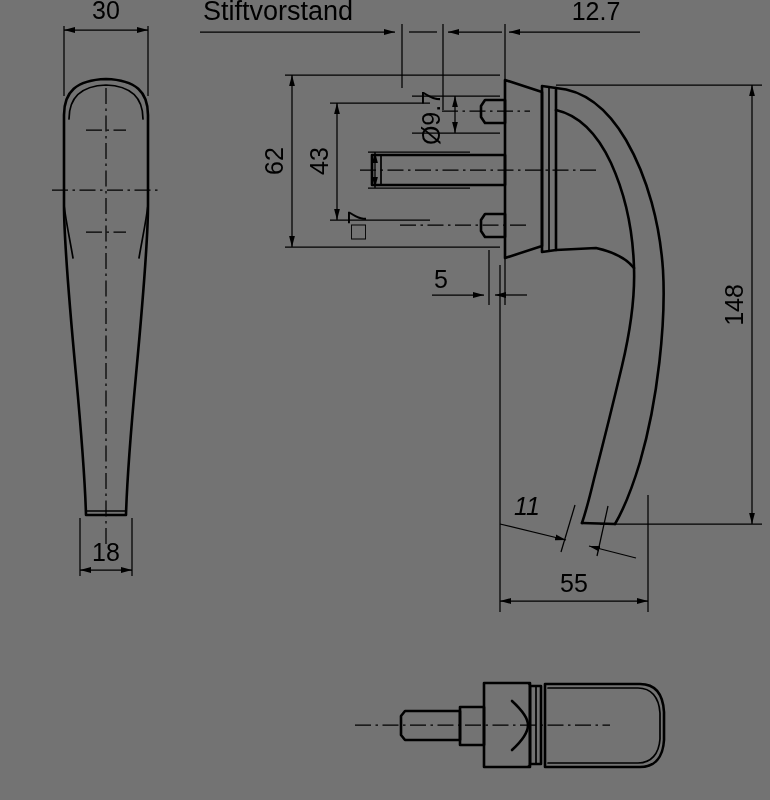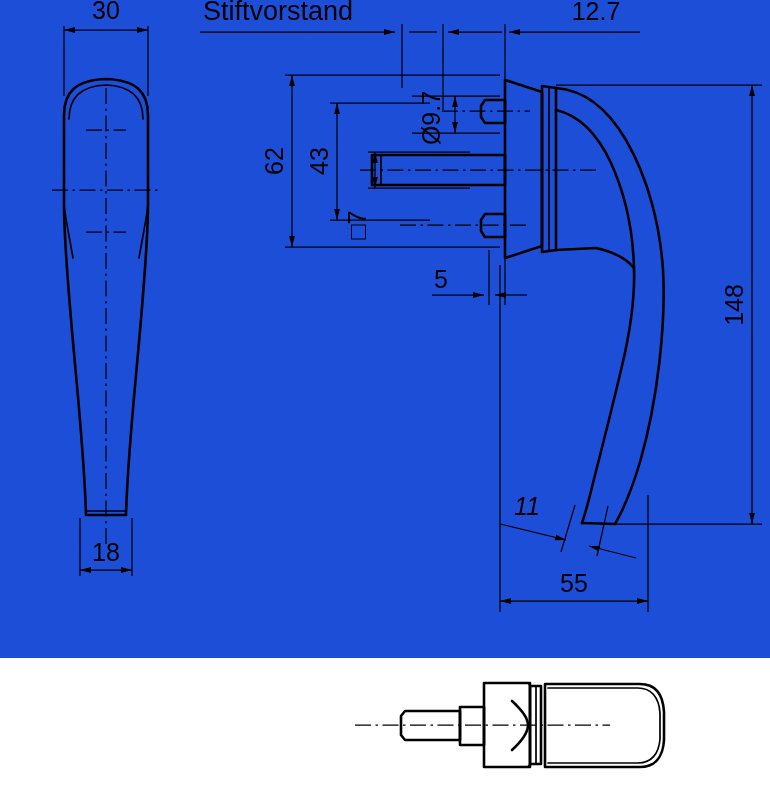--- a/index.html
+++ b/index.html
@@ -10,22 +10,22 @@
   }
   body {
     width: 770px;
     height: 800px;
     overflow: hidden;
     font-family: "Liberation Sans", sans-serif;
   }
   #drawing-root {
     position: relative;
     width: 770px;
-    height: 658px;
-    background: #1d4ed8;
+    height: 800px;
+    background: #737373;
   }
   svg#cad {
     display: block;
     width: 770px;
     height: 800px;
   }
   .dimtext {
     font-family: "Liberation Sans", sans-serif;
     font-size: 25px;
     fill: #000000;

